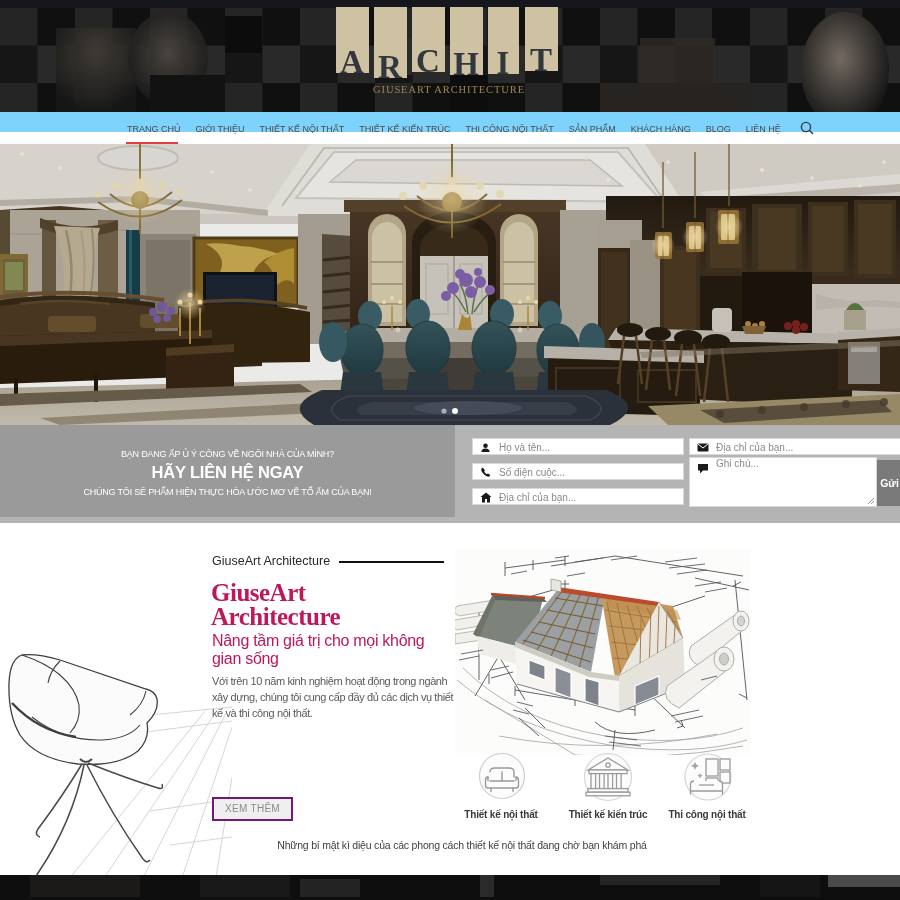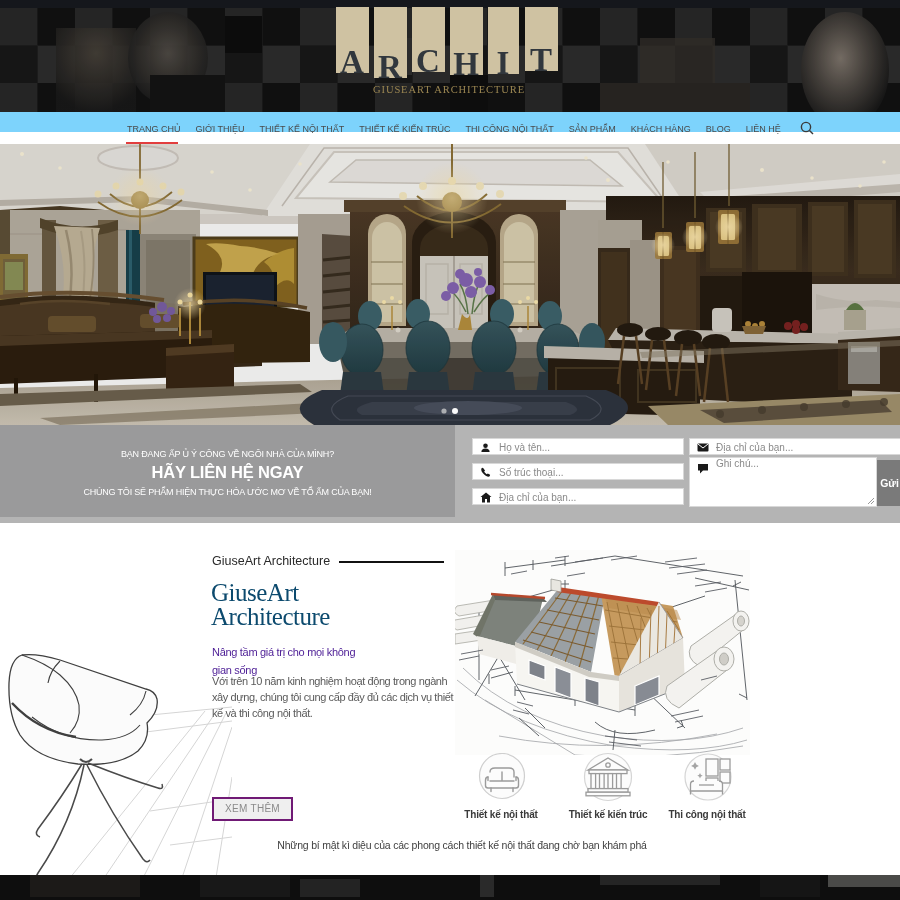--- a/index.html
+++ b/index.html
@@ -578,21 +578,21 @@
             <rect x="1" y="2" width="22" height="16" rx="2" fill="#1a1a1a"></rect>
             <path d="M2,3 L12,11 L22,3" fill="none" stroke="#fff" stroke-width="2"></path>
           </svg>
       <span class="abs" style="left:26px;top:3px;">Địa chỉ của bạn...</span>
     </div>
 
     <div class="abs" style="left:5px;top:38px;width:210px;height:15px;background:#fff;border:1px solid #d8d8d8;">
       <svg class="abs" style="left:7px;top:3px;" width="11" height="11" viewBox="0 0 24 24">
             <path d="M4,2 C2,4 2,8 6,13 C10,18 15,21 19,21 C21,21 22,19 22,17 L17,14 L15,16 C13,15 10,12 9,10 L11,8 L8,3 C6,2 5,1 4,2 Z" fill="#1a1a1a"></path>
           </svg>
-      <span class="abs" style="left:26px;top:3px;">Số trúc thoại...</span>
+      <span class="abs" style="left:26px;top:3px;">Số điện cuộc...</span>
     </div>
 
     <div class="abs" style="left:5px;top:63px;width:210px;height:15px;background:#fff;border:1px solid #d8d8d8;">
       <svg class="abs" style="left:7px;top:3px;" width="12" height="11" viewBox="0 0 24 22">
             <path d="M12,1 L23,10 L20,10 L20,21 L14,21 L14,14 L10,14 L10,21 L4,21 L4,10 L1,10 Z" fill="#1a1a1a"></path>
           </svg>
       <span class="abs" style="left:26px;top:3px;">Địa chỉ của bạn...</span>
     </div>
 
     <div class="abs" style="left:222px;top:32px;width:186px;height:48px;background:#fff;border:1px solid #d8d8d8;">
@@ -644,23 +644,23 @@
       <path d="M88,116 Q128,132 158,141 Q164,143 162,137"></path>
       <path d="M80,112 Q86,118 92,112" stroke-width="2"></path>
     </g>
   </svg>
   </div>
 
   <div class="abs" style="left:212px;top:31px;font-size:12.5px;color:#2a2a2a;">GiuseArt Architecture</div>
 
   <div class="abs" style="left:339px;top:38px;width:105px;height:2px;background:#111;"></div>
 
-  <div class="abs" style="left:211px;top:58px;font-family:'Liberation Serif',serif;font-weight:normal;font-size:25px;line-height:24px;letter-spacing:-0.5px;color:#0c4a6e;white-space:nowrap;">GiuseArt<br>Architecture</div>
-
-  <div class="abs" style="left:212px;top:109px;font-size:11px;line-height:18px;letter-spacing:-0.3px;color:#4c1d95;white-space:nowrap;margin-top:11px;">Nâng tầm giá trị cho mọi không<br>gian sống</div>
+  <div class="abs" style="left:211px;top:58px;font-family:'Liberation Serif',serif;font-weight:bold;font-size:25px;line-height:24px;letter-spacing:-0.5px;color:#be185d;white-space:nowrap;">GiuseArt<br>Architecture</div>
+
+  <div class="abs" style="left:212px;top:109px;font-size:16px;line-height:18px;letter-spacing:-0.3px;color:#be185d;white-space:nowrap;">Nâng tầm giá trị cho mọi không<br>gian sống</div>
 
   <div class="abs" style="left:212px;top:150px;font-size:11px;line-height:16px;letter-spacing:-0.4px;color:#5a5a5a;white-space:nowrap;">Với trên 10 năm kinh nghiệm hoạt động trong ngành<br>xây dựng, chúng tôi cung cấp đầy đủ các dịch vụ thiết<br>kế và thi công nội thất.</div>
 
 
   <div class="abs" style="left:212px;top:274px;width:77px;height:20px;border:2px solid #701a75;background:#efefef;color:#8a8a8a;font-size:10px;text-align:center;line-height:20px;letter-spacing:0.3px;">XEM THÊM</div>
 
   <div class="abs" style="left:455px;top:27px;width:295px;height:205px;background:#fcfcfb;">
   <svg width="295" height="205" xmlns="http://www.w3.org/2000/svg">
     <rect width="295" height="205" fill="#fcfcfb"></rect>
 

